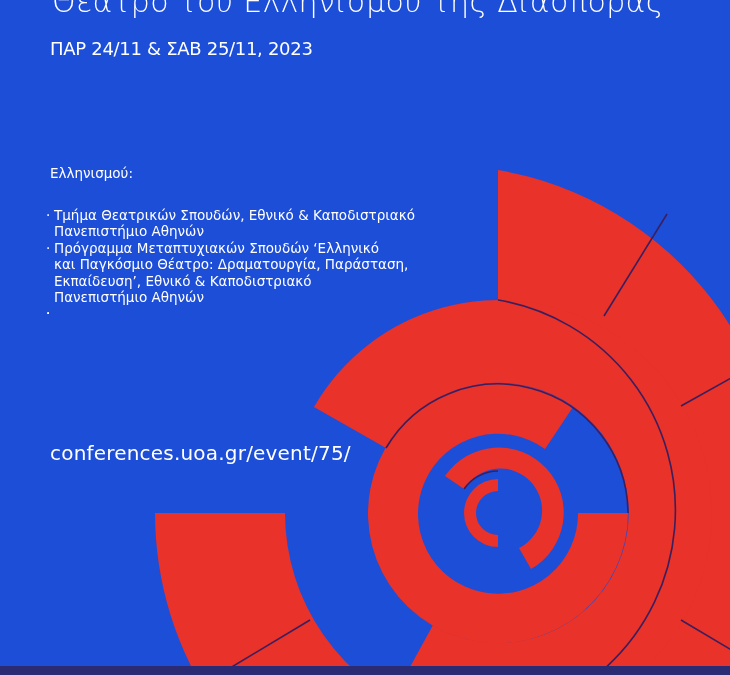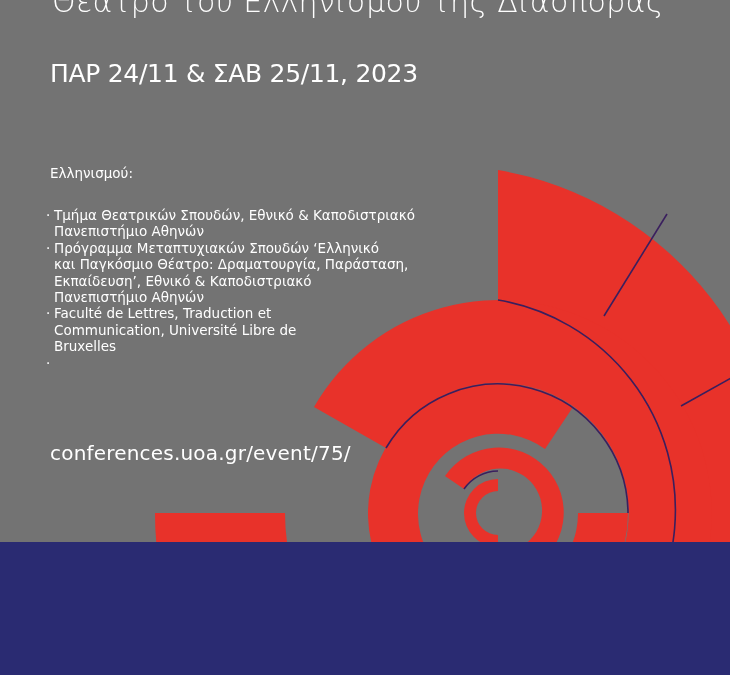--- a/index.html
+++ b/index.html
@@ -1,21 +1,21 @@
 <!DOCTYPE html>
 <html><head>
 <meta charset="utf-8">
 <style>
   html, body { margin: 0; padding: 0; }
   body { width: 730px; height: 675px; overflow: hidden; background: #2a2b72; position: relative; font-family: "DejaVu Sans", sans-serif; color: #ffffff; }
-  .poster { position: absolute; left: 0; top: 0; width: 730px; height: 542px; background: #737373; overflow: hidden; text-decoration: underline; }
+  .poster { position: absolute; left: 0; top: 0; width: 730px; height: 666px; background: #1d4ed8; overflow: hidden; text-decoration: underline; }
   svg.spiral { position: absolute; left: 0; top: 0; width: 730px; height: 675px; }
   .text-layer { position: absolute; left: 0; top: 0; width: 730px; height: 675px; }
   .title { position: absolute; left: 52px; top: -16px; font-size: 30px; letter-spacing: 0.3px; white-space: nowrap; font-weight: 300; }
-  .dates { position: absolute; left: 50px; top: 59px; font-size: 25px; white-space: nowrap; letter-spacing: -0.3px; }
+  .dates { position: absolute; left: 50px; top: 38px; font-size: 18px; white-space: nowrap; letter-spacing: -0.3px; }
   .venue { position: absolute; left: 50px; top: 89px; font-size: 16px; white-space: nowrap; letter-spacing: -0.2px; }
   .org-label { position: absolute; left: 50px; top: 165px; font-size: 13.5px; white-space: nowrap; }
   .org-list { position: absolute; left: 46px; top: 207px; list-style: none; margin: 0; padding: 0; font-size: 13.5px; line-height: 16.4px; }
   .org-list li { position: relative; padding-left: 8px; white-space: pre-line; }
   .org-list li .bullet { position: absolute; left: 0; top: 0; }
   .url { position: absolute; left: 50px; top: 441px; font-size: 20px; white-space: nowrap; letter-spacing: 0.2px; }
 </style>
 </head>
 <body>
 
@@ -54,21 +54,19 @@
     <div class="dates">ΠΑΡ 24/11 &amp; ΣΑΒ 25/11, 2023</div>
 
     <div class="org-label">Ελληνισμού:</div>
     <ul class="org-list">
       <li><span class="bullet">·</span><span>Τμήμα Θεατρικών Σπουδών, Εθνικό &amp; Καποδιστριακό
 Πανεπιστήμιο Αθηνών</span></li>
       <li><span class="bullet">·</span><span>Πρόγραμμα Μεταπτυχιακών Σπουδών ‘Ελληνικό
 και Παγκόσμιο Θέατρο: Δραματουργία, Παράσταση,
 Εκπαίδευση’, Εθνικό &amp; Καποδιστριακό
 Πανεπιστήμιο Αθηνών</span></li>
-      <li><span class="bullet">·</span><span>Faculté de Lettres, Traduction et
-Communication, Université Libre de
-Bruxelles</span></li>
+      <li><span class="bullet">·</span></li>
       <li><span class="bullet">·</span></li>
     </ul>
 
     <div class="url">conferences.uoa.gr/event/75/</div>
   </div>
 </div>
 
 </body></html>

